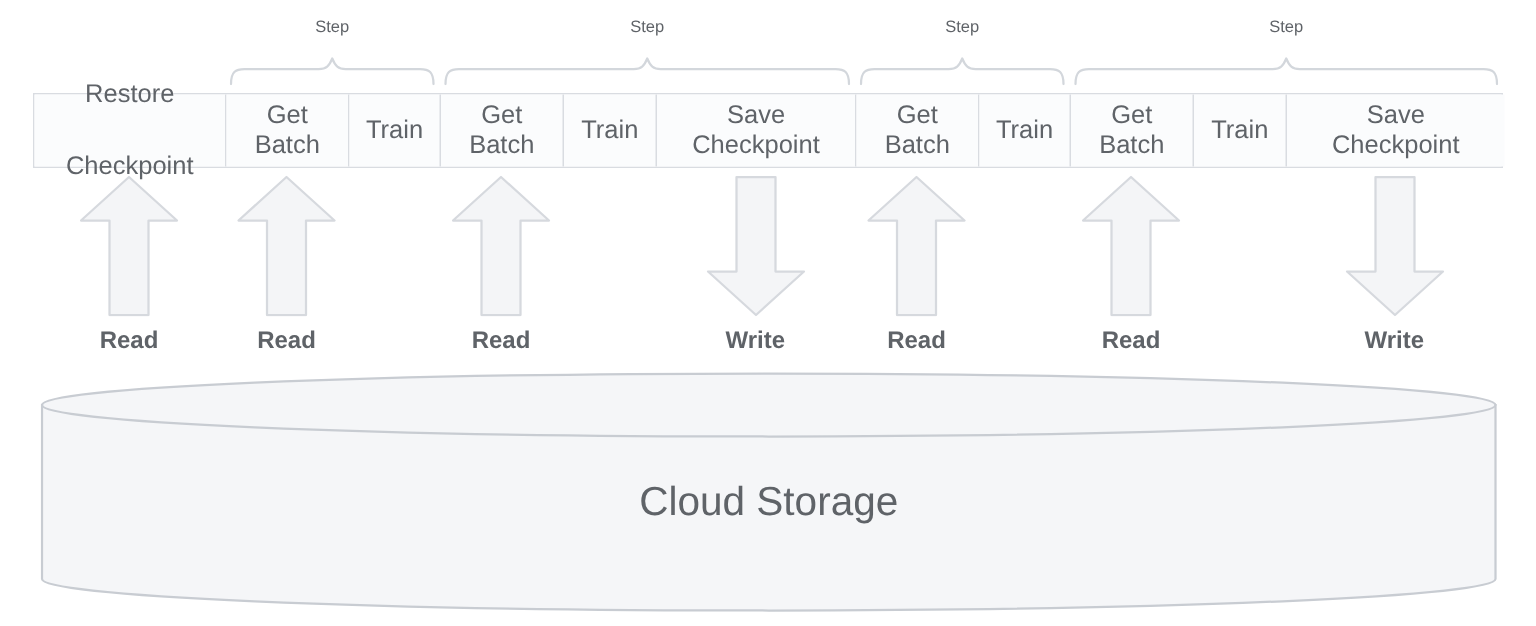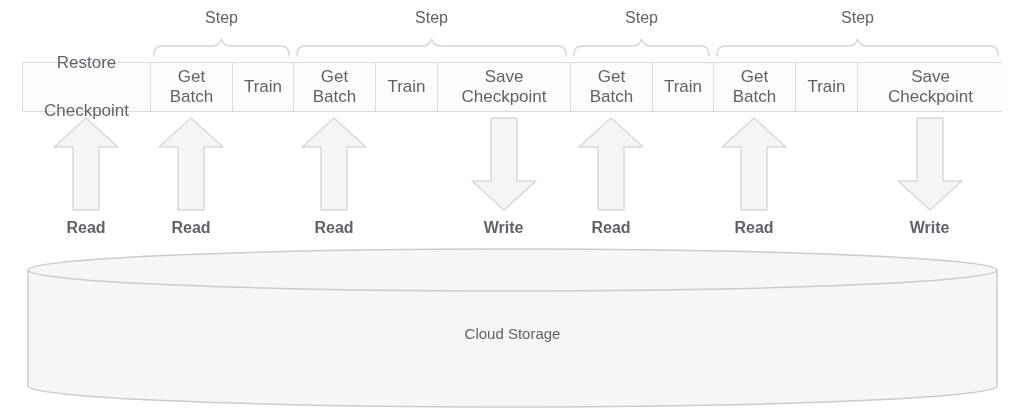--- a/index.html
+++ b/index.html
@@ -42,21 +42,21 @@
     background: var(--box-fill);
   }
   .box:last-child { border-right: none; }
   
   .step-group {
     position: absolute;
     top: 8px;
   }
   .step-label {
     text-align: center;
-    font-size: 16px;
+    font-size: 11px;
     line-height: 20px;
     color: var(--text);
   }
   .brace-svg { display: block; margin-top: 10px; }
   .brace-path {
     fill: none;
     stroke: var(--brace);
     stroke-width: 1.5;
     stroke-linecap: round;
     stroke-linejoin: round;
@@ -85,21 +85,21 @@
     fill: var(--cylinder-fill);
     stroke: var(--cylinder-border);
     stroke-width: 1.5;
   }
   .cyl-label {
     position: absolute;
     left: 27px;
     top: 320px;
     width: 971px;
     text-align: center;
-    font-size: 15px;
+    font-size: 27px;
     line-height: 28px;
     color: var(--text);
   }
 </style>
 </head>
 <body>
 
 <div class="stage">
 
   <div id="box-row" class="box-row">

